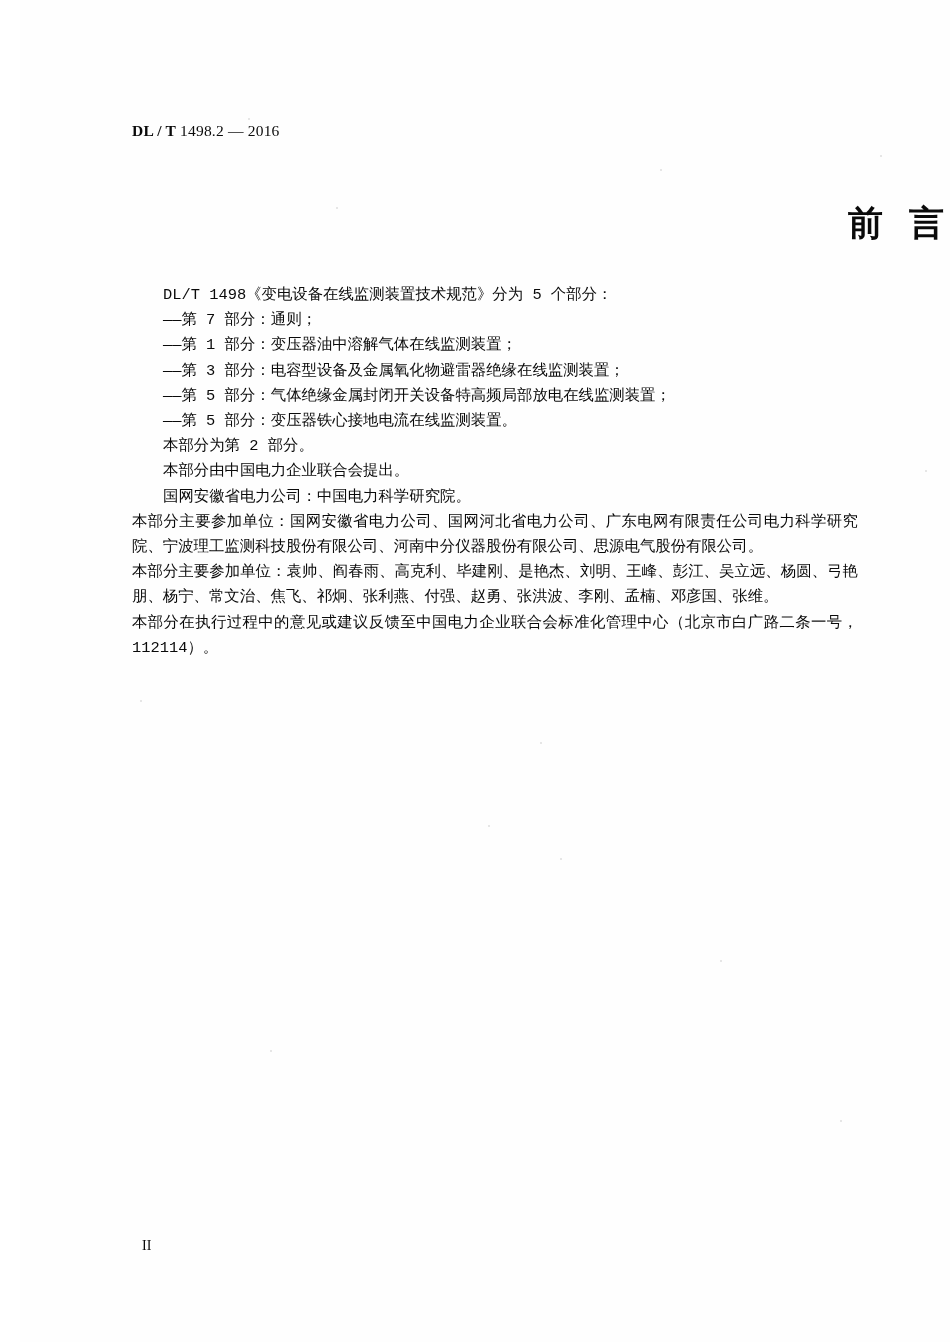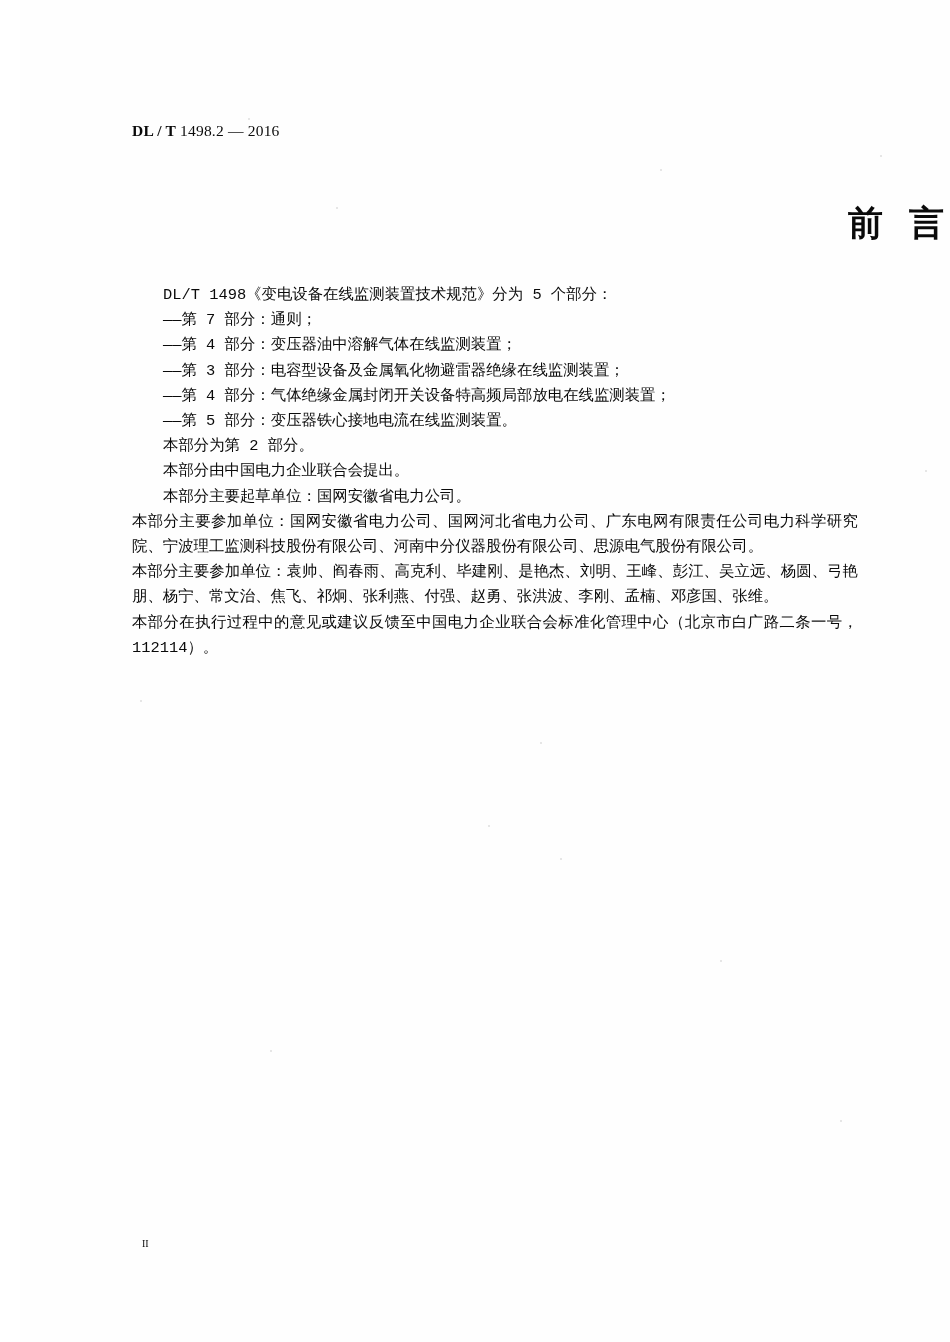--- a/index.html
+++ b/index.html
@@ -74,21 +74,21 @@
   .para-indent { text-indent: 31px; }
 
   .em-dash-item {
     padding-left: 31px;
   }
 
   .folio {
     position: absolute;
     left: 122px;
     top: 1238px;
-    font-size: 10px;
+    font-size: 14px;
     font-family: "Liberation Serif", "DejaVu Serif", serif;
   }
 </style>
 </head>
 <body>
 
 <div class="page">
 
   <div class="speckle" style="left:228px;top:118px;width:2px;height:2px;"></div>
   <div class="speckle" style="left:640px;top:169px;width:2px;height:2px;"></div>
@@ -107,28 +107,28 @@
     <span class="bold-dl">DL / T</span><span> 1498.2 — 2016</span>
   </div>
 
   <div class="doc-title">前言</div>
 
   <div class="body-block">
 
     <p class="ind1">DL/T 1498《变电设备在线监测装置技术规范》分为 5 个部分：</p>
 
     <p class="em-dash-item">——第 7 部分：通则；</p>
-    <p class="em-dash-item">——第 4 部分：变压器油中溶解气体在线监测装置；</p>
+    <p class="em-dash-item">——第 1 部分：变压器油中溶解气体在线监测装置；</p>
     <p class="em-dash-item">——第 3 部分：电容型设备及金属氧化物避雷器绝缘在线监测装置；</p>
-    <p class="em-dash-item">——第 4 部分：气体绝缘金属封闭开关设备特高频局部放电在线监测装置；</p>
+    <p class="em-dash-item">——第 5 部分：气体绝缘金属封闭开关设备特高频局部放电在线监测装置；</p>
     <p class="em-dash-item">——第 5 部分：变压器铁心接地电流在线监测装置。</p>
 
     <p class="ind1">本部分为第 2 部分。</p>
     <p class="ind1">本部分由中国电力企业联合会提出。</p>
-    <p class="ind1">本部分主要起草单位：国网安徽省电力公司。</p>
+    <p class="ind1">国网安徽省电力公司：中国电力科学研究院。</p>
 
     <p class="para-indent">本部分主要参加单位：国网安徽省电力公司、国网河北省电力公司、广东电网有限责任公司电力科学研究院、宁波理工监测科技股份有限公司、河南中分仪器股份有限公司、思源电气股份有限公司。</p>
     <p class="para-indent">本部分主要参加单位：袁帅、阎春雨、高克利、毕建刚、是艳杰、刘明、王峰、彭江、吴立远、杨圆、弓艳朋、杨宁、常文治、焦飞、祁炯、张利燕、付强、赵勇、张洪波、李刚、孟楠、邓彦国、张维。</p>
     <p class="para-indent">本部分在执行过程中的意见或建议反馈至中国电力企业联合会标准化管理中心（北京市白广路二条一号，112114）。</p>
 
   </div>
 
   <div class="folio">II</div>
 
 </div>

